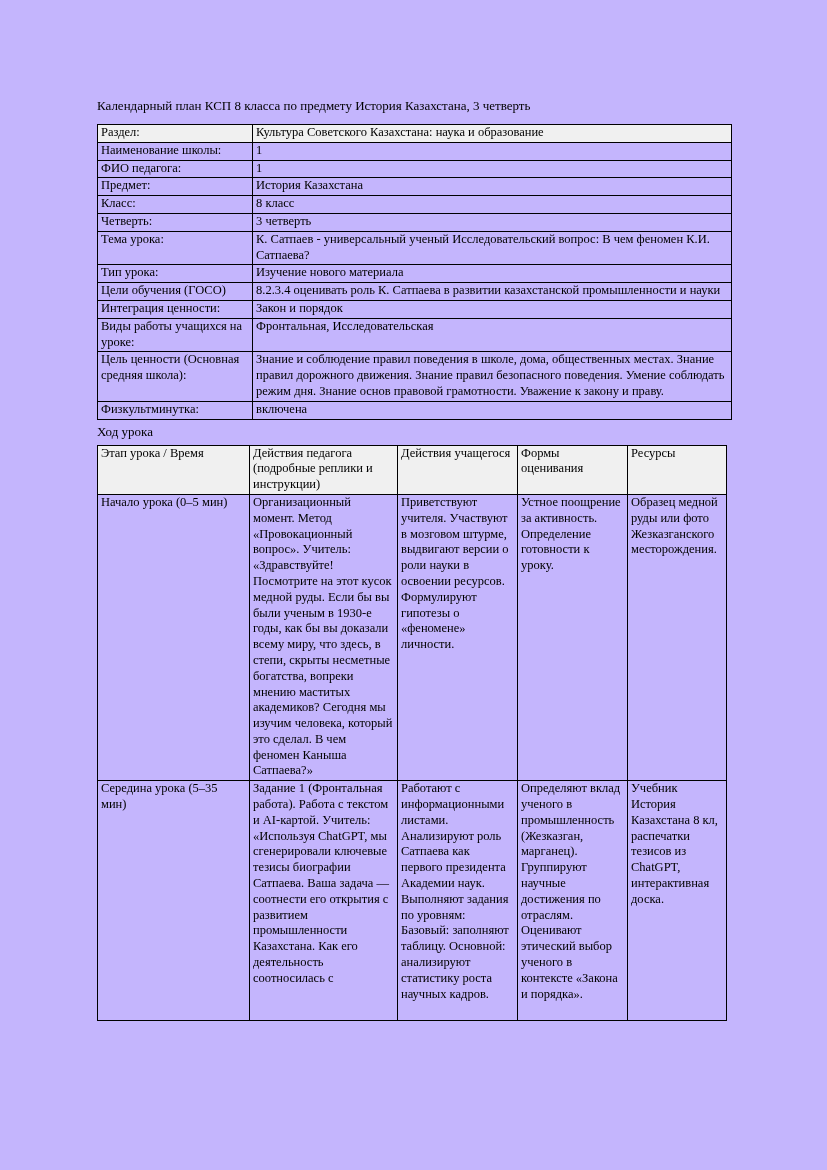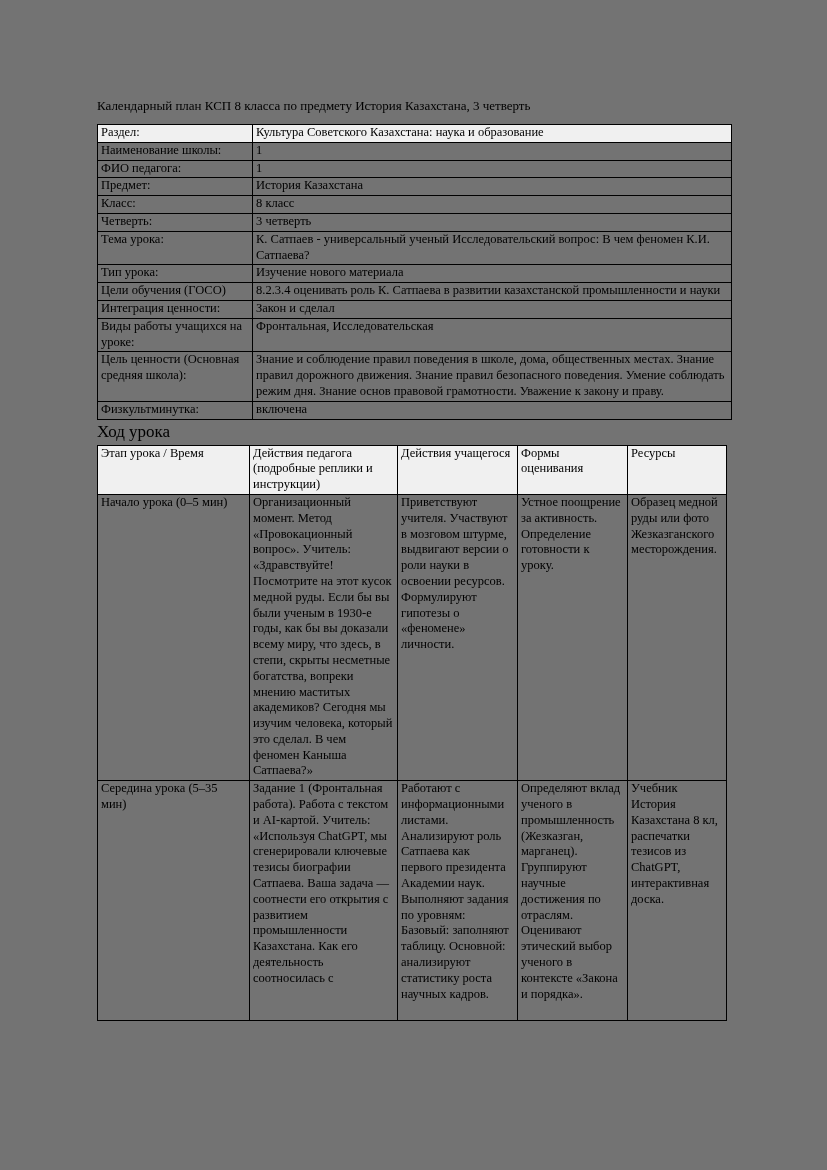--- a/index.html
+++ b/index.html
@@ -4,21 +4,21 @@
 <style>
   html, body {
     margin: 0;
     padding: 0;
     background: #ffffff;
   }
   .page {
     position: relative;
     width: 827px;
     height: 1170px;
-    background: #737373;
+    background: #c4b5fd;
     font-family: "Liberation Serif", "DejaVu Serif", serif;
     color: #000000;
     overflow: hidden;
   }
   .content {
     position: absolute;
     left: 97px;
     top: 98px;
     width: 634px;
   }
@@ -43,21 +43,21 @@
     word-wrap: break-word;
     margin-top: 32px;
   }
   .info-table {
     width: 634px;
   }
   .info-table col.c-label { width: 155px; }
   .info-table col.c-value { width: 479px; }
   .info-table tr.hdr td { background: #f0f0f0; }
   .section-heading {
-    font-size: 17px;
+    font-size: 13px;
     line-height: 16px;
     margin: 4px 0 5px 0;
     font-weight: normal;
   }
   .flow-table {
     width: 629px;
     padding-left: 40px;
   }
   .flow-table col.c1 { width: 152px; }
   .flow-table col.c2 { width: 148px; }
@@ -115,21 +115,21 @@
         <tr>
           <td>Тип урока:</td>
           <td>Изучение нового материала</td>
         </tr>
         <tr>
           <td>Цели обучения (ГОСО)</td>
           <td>8.2.3.4 оценивать роль К. Сатпаева в развитии казахстанской промышленности и науки</td>
         </tr>
         <tr>
           <td>Интеграция ценности:</td>
-          <td>Закон и сделал</td>
+          <td>Закон и порядок</td>
         </tr>
         <tr>
           <td>Виды работы учащихся на уроке:</td>
           <td>Фронтальная, Исследовательская</td>
         </tr>
         <tr>
           <td>Цель ценности (Основная средняя школа):</td>
           <td>Знание и соблюдение правил поведения в школе, дома, общественных местах. Знание правил дорожного движения. Знание правил безопасного поведения. Умение соблюдать режим дня. Знание основ правовой грамотности. Уважение к закону и праву.</td>
         </tr>
         <tr>

